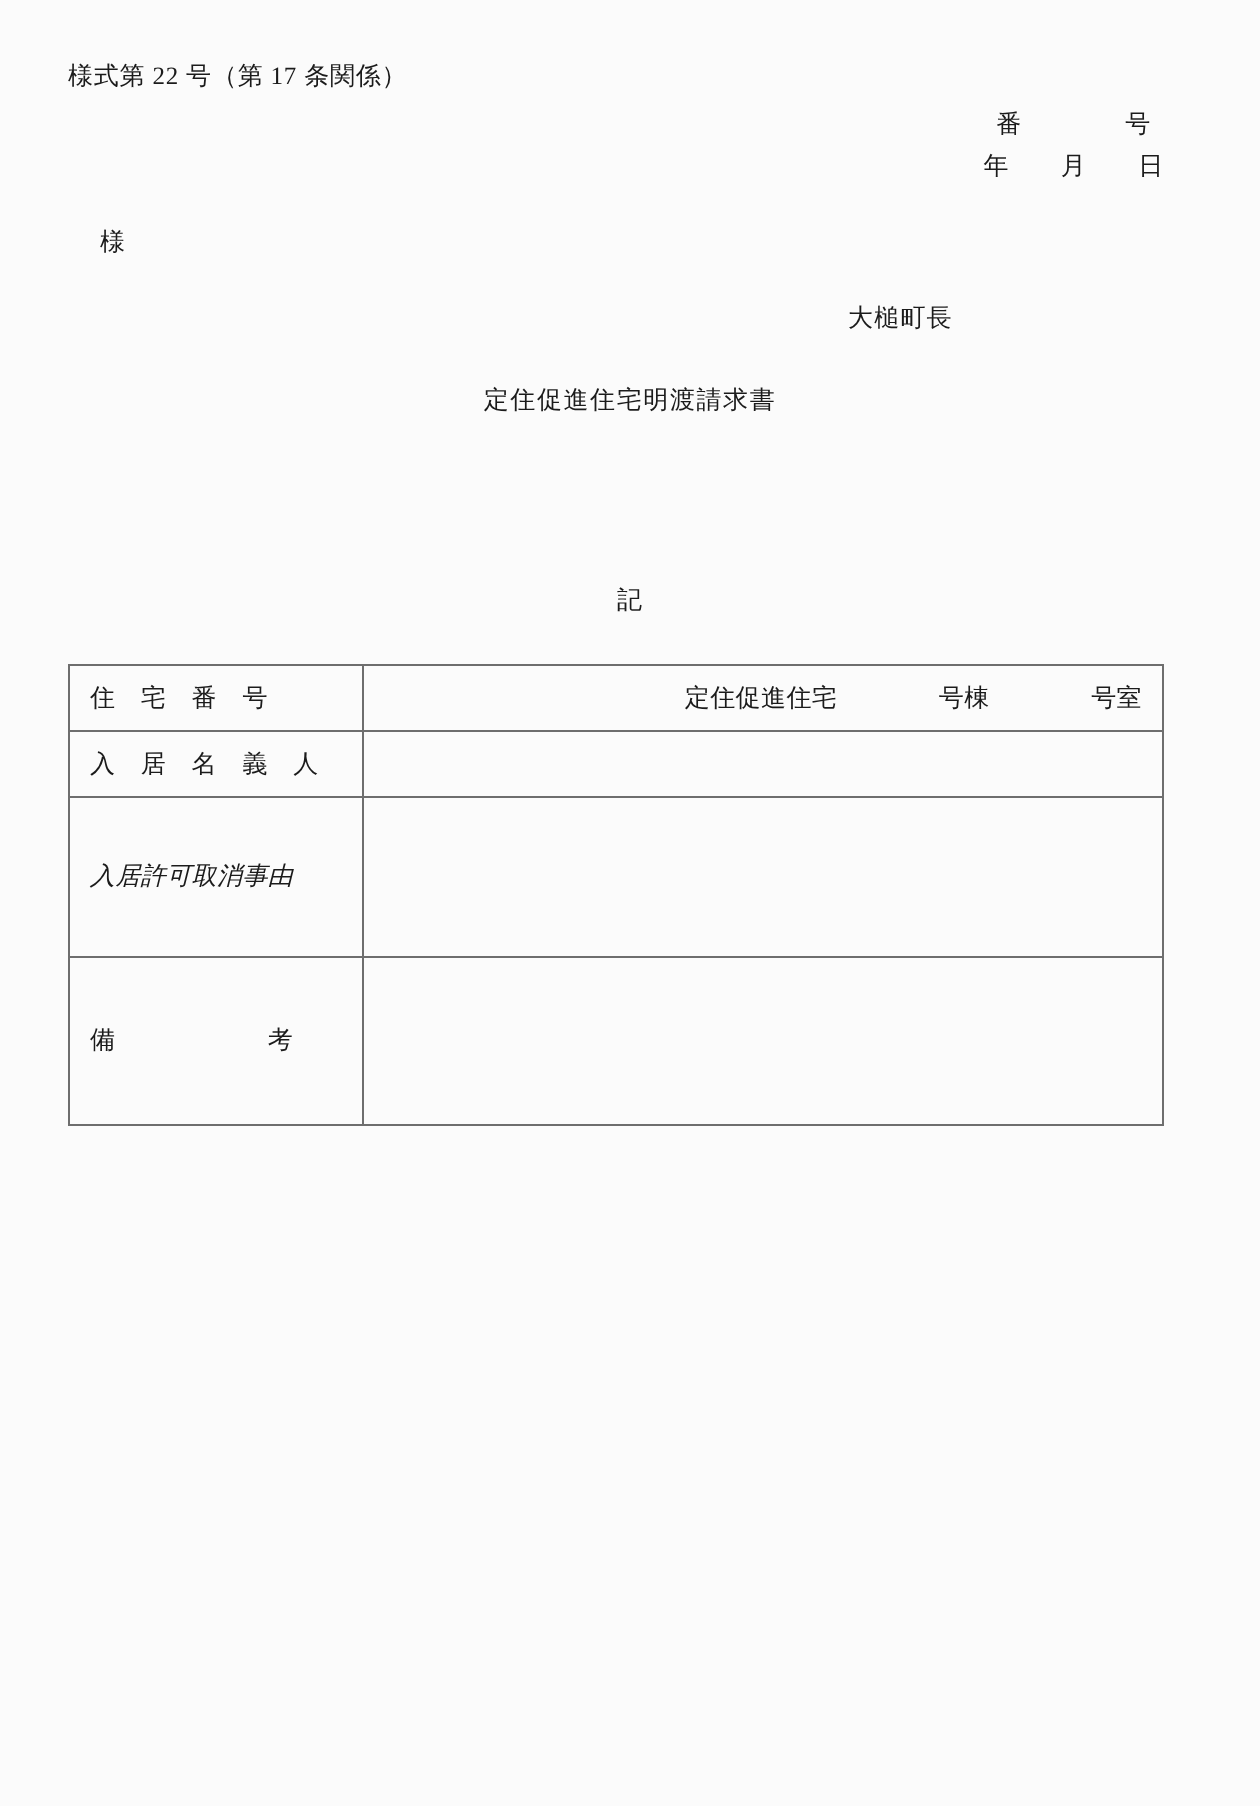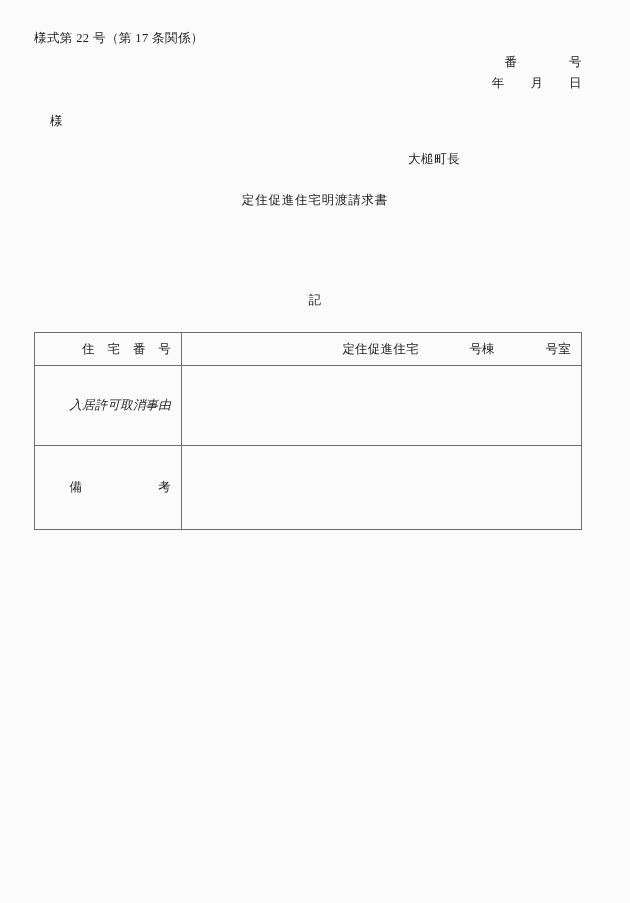--- a/index.html
+++ b/index.html
@@ -31,39 +31,39 @@
     font-size: 12.5px;
     letter-spacing: 0.4px;
     white-space: nowrap;
   }
 
   .doc-number-block {
     position: absolute;
     right: 48px;
     top: 52px;
     font-size: 12.5px;
-    text-align: right;
+    text-align: center;
     line-height: 21px;
   }
   .doc-number-block .line {
     white-space: pre;
     letter-spacing: 0.4px;
   }
 
   .addressee {
     position: absolute;
     left: 50px;
     top: 113px;
     font-size: 12.5px;
     letter-spacing: 0.4px;
   }
 
   .issuer {
     position: absolute;
-    left: 408px;
+    left: 424px;
     top: 151px;
     font-size: 12.5px;
     letter-spacing: 0.6px;
     white-space: nowrap;
   }
 
   .doc-title {
     position: absolute;
     left: 0;
     right: 0;
@@ -108,21 +108,21 @@
     table-layout: fixed;
   }
   .form-table td {
     border: 1px solid #6e6e6e;
     font-size: 12.5px;
     vertical-align: middle;
     padding: 0 10px;
   }
   .form-table td.label {
     width: 126px;
-    text-align: right;
+    text-align: left;
     white-space: pre;
     letter-spacing: 0.2px;
   }
   .form-table td.value {
     text-align: right;
     white-space: pre;
     letter-spacing: 0.2px;
     padding-left: 12px;
   }
   .form-table td.value.indent {
@@ -155,20 +155,24 @@
   </div>
 
   <div class="ki-mark">記</div>
 
   <table class="form-table">
     <tbody>
       <tr class="r-short">
         <td class="label">住　宅　番　号</td>
         <td class="value">定住促進住宅　　　　号棟　　　　号室</td>
       </tr>
+      <tr class="r-short">
+        <td class="label">入　居　名　義　人</td>
+        <td class="value"></td>
+      </tr>
       <tr class="r-tall">
         <td class="label">入居許可取消事由</td>
         <td class="value"></td>
       </tr>
       <tr class="r-mid">
         <td class="label">備　　　　　　考</td>
         <td class="value"></td>
       </tr>
     </tbody>
   </table>

